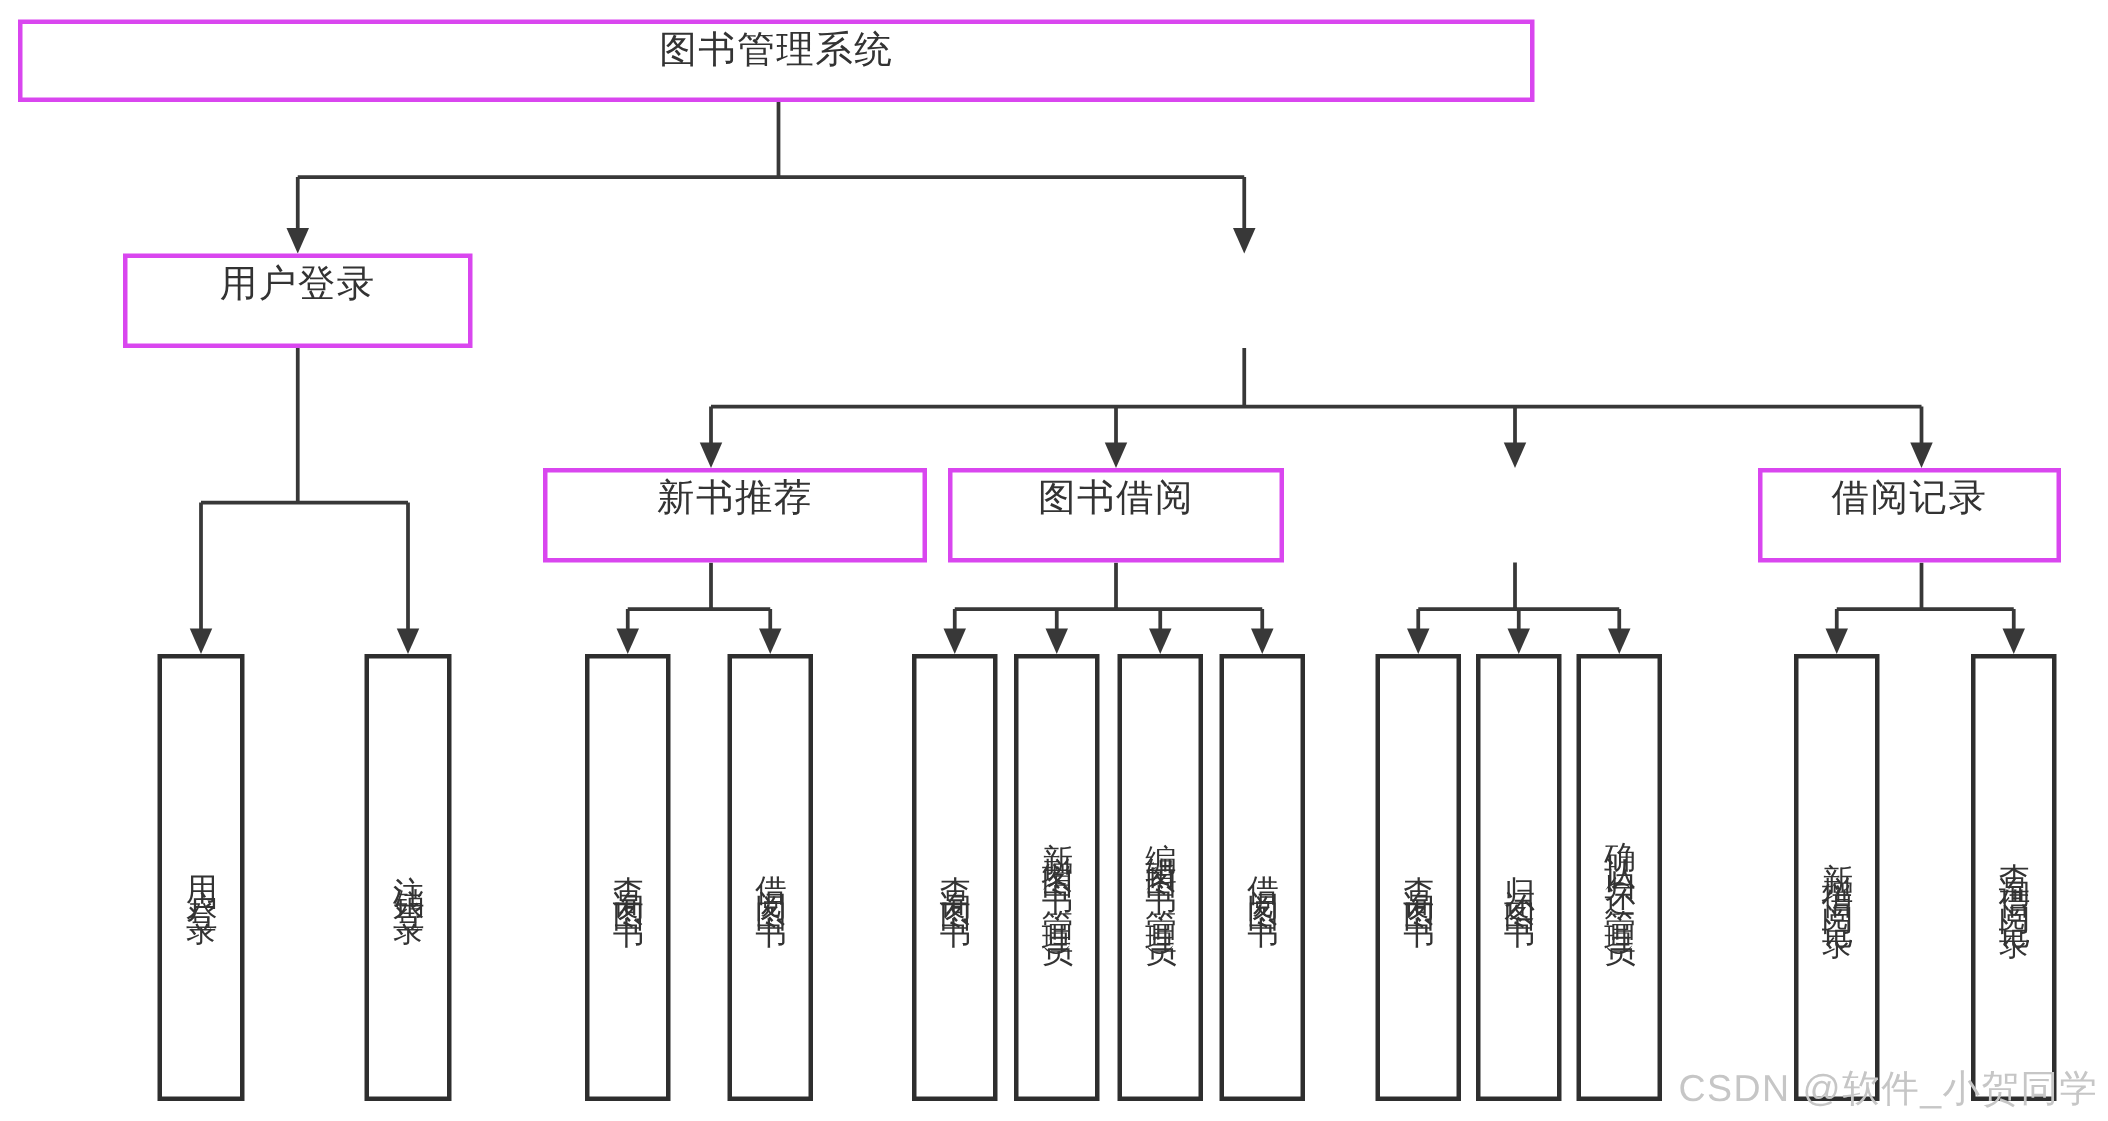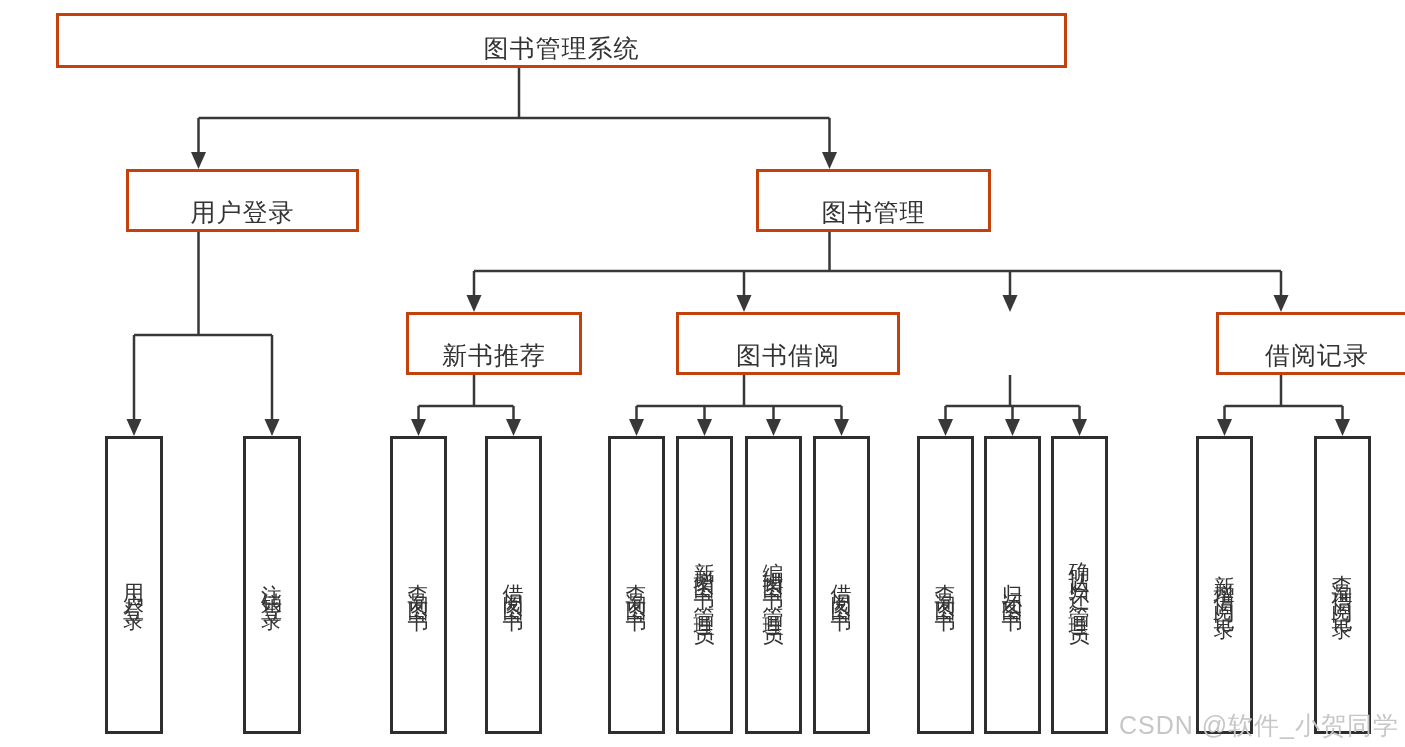--- a/index.html
+++ b/index.html
@@ -7,27 +7,26 @@
     position:relative;
     width:1405px;height:747px;
     background:#ffffff;
     font-family:"Liberation Sans","DejaVu Sans",sans-serif;
     overflow:hidden;
   }
   #wires{position:absolute;left:0;top:0;z-index:1;}
   .hbox{
     position:absolute;z-index:2;
     box-sizing:border-box;
-    border:3px solid #c2410c;
+    border:3px solid #d946ef;
     background:#ffffff;
-    display:flex;align-items:flex-end;justify-content:center;
+    display:flex;align-items:flex-start;justify-content:center;
     font-size:25px;color:#333333;
     letter-spacing:1px;
     white-space:nowrap;
-    margin-left:44px;
   }
   .vbox{
     position:absolute;z-index:2;
     top:436px;height:298px;width:57px;
     box-sizing:border-box;
     border:3px solid #2e2e2e;
     background:#ffffff;
     display:flex;align-items:center;justify-content:center;
   }
   .vbox .vtext{
@@ -95,25 +94,22 @@
     </g>
   </svg>
 
   <div class="hbox" style="left:12px;top:13px;width:1011px;height:55px;">
     <span>图书管理系统</span>
   </div>
 
   <div class="hbox" style="left:82px;top:169px;width:233px;height:63px;">
     <span>用户登录</span>
   </div>
-  <div class="hbox" style="left:712px;top:169px;width:235px;height:63px;">
-    <span>图书管理</span>
-  </div>
 
-  <div class="hbox" style="left:362px;top:312px;width:176px;height:63px;">
+  <div class="hbox" style="left:362px;top:312px;width:256px;height:63px;">
     <span>新书推荐</span>
   </div>
   <div class="hbox" style="left:632px;top:312px;width:224px;height:63px;">
     <span>图书借阅</span>
   </div>
   <div class="hbox" style="left:1172px;top:312px;width:202px;height:63px;">
     <span>借阅记录</span>
   </div>
 
   <div class="vbox" style="left:105px;width:58px;">

